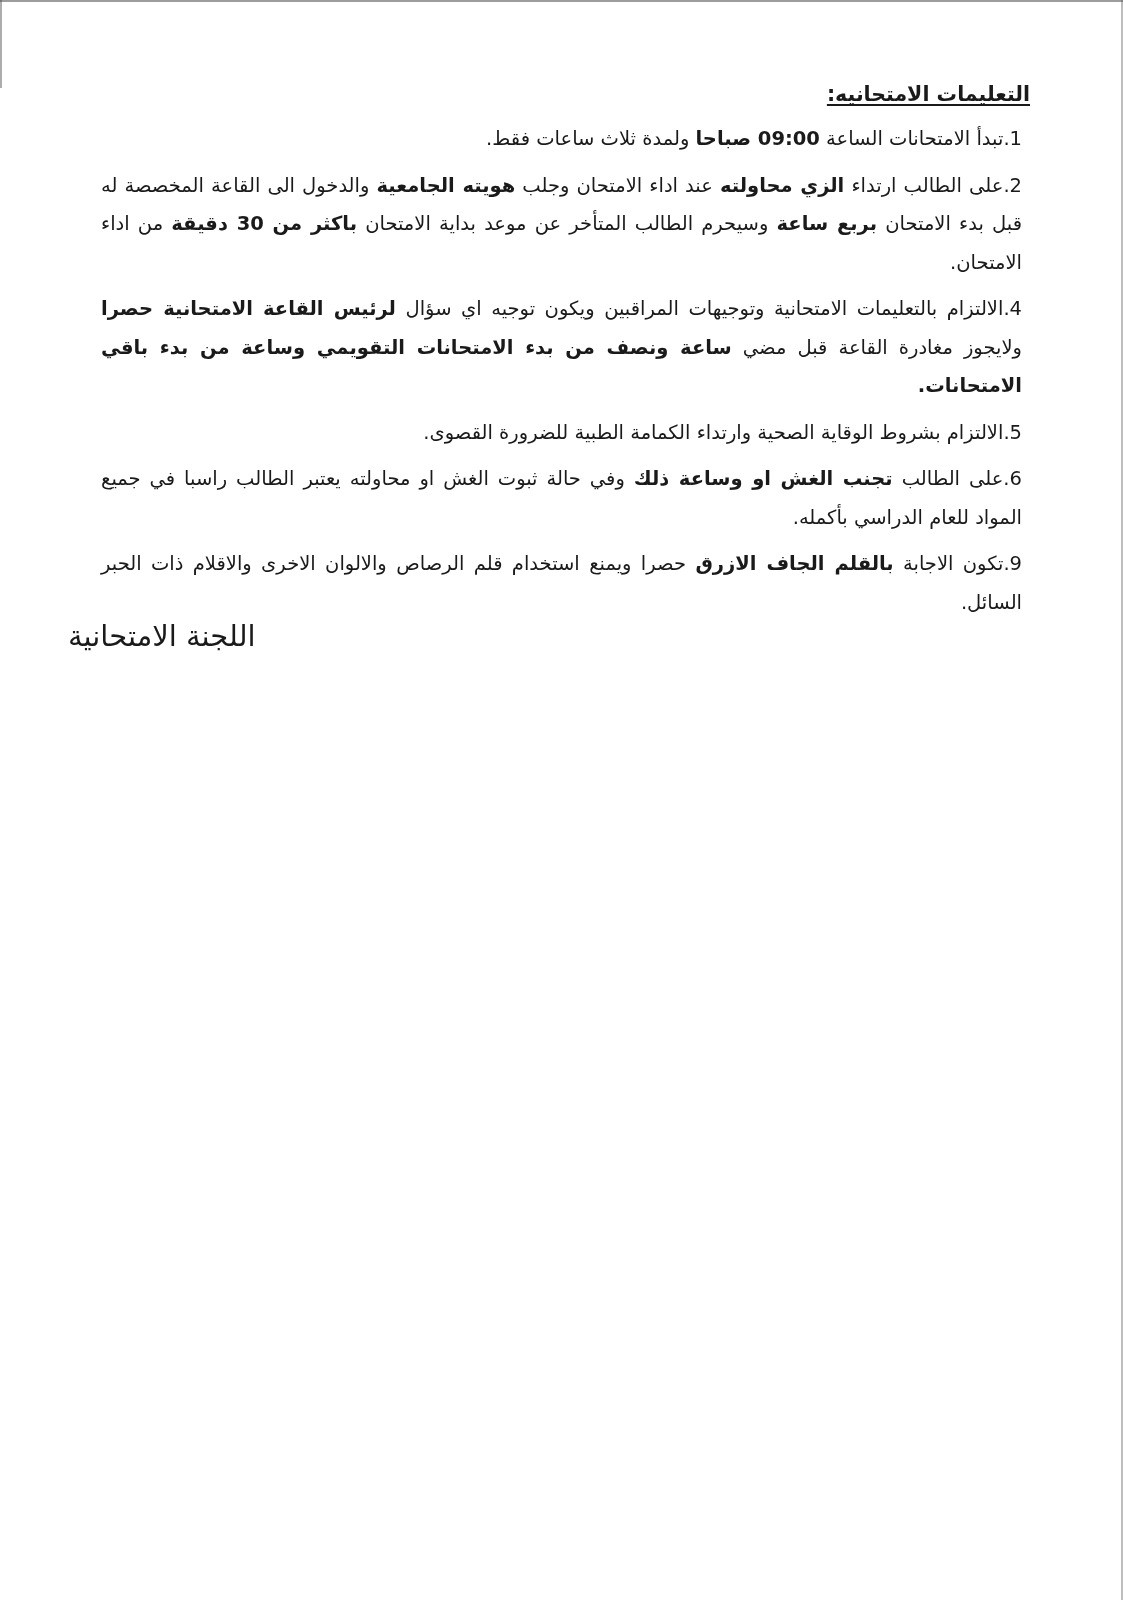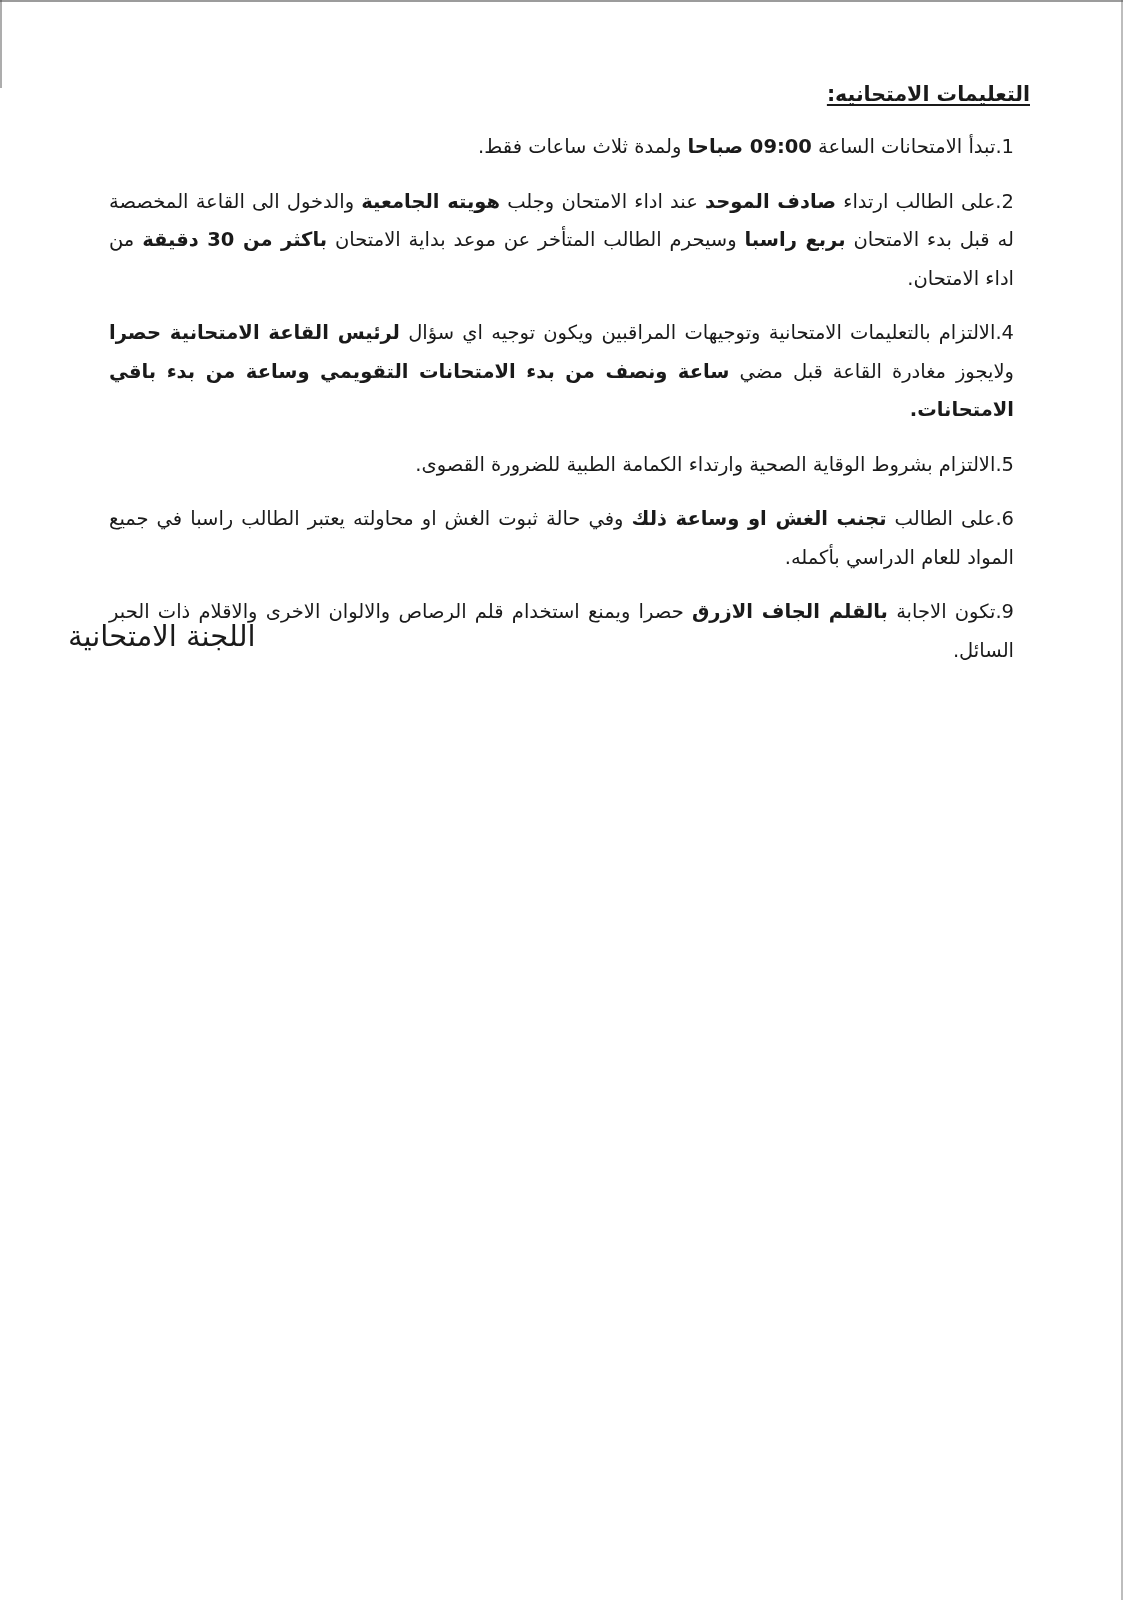--- a/index.html
+++ b/index.html
@@ -73,21 +73,21 @@
     text-align: justify;
     text-align-last: right;
     font-size: 19.5px;
     line-height: 38.5px;
   }
   .instr-item {
     direction: rtl;
     unicode-bidi: embed;
     text-align: justify;
     text-align-last: right;
-    margin: 16px;
+    margin: 8px;
     padding: 0;
     white-space: normal;
   }
   .instr-item .num {
     font-weight: normal;
   }
   .instr-item b {
     font-weight: bold;
   }
 
@@ -109,21 +109,21 @@
 <div class="page">
 
   <div class="scan-edge-top"></div>
   <div class="scan-edge-left"></div>
   <div class="scan-edge-right"></div>
 
   <div class="doc-title">التعليمات الامتحانيه:</div>
 
   <div class="instructions">
     <p class="instr-item"><span class="num">1.</span>تبدأ الامتحانات الساعة <b>09:00 صباحا</b> ولمدة ثلاث ساعات فقط.</p>
-    <p class="instr-item"><span class="num">2.</span>على الطالب ارتداء <b>صادف الموحد</b> عند اداء الامتحان وجلب <b>هويته الجامعية</b> والدخول الى القاعة المخصصة له قبل بدء الامتحان <b>بربع راسبا</b> وسيحرم الطالب المتأخر  عن موعد بداية الامتحان <b>باكثر من 30 دقيقة</b> من اداء الامتحان.</p>
+    <p class="instr-item"><span class="num">2.</span>على الطالب ارتداء <b>الزي محاولته</b> عند اداء الامتحان وجلب <b>هويته الجامعية</b> والدخول الى القاعة المخصصة له قبل بدء الامتحان <b>بربع ساعة</b> وسيحرم الطالب المتأخر  عن موعد بداية الامتحان <b>باكثر من 30 دقيقة</b> من اداء الامتحان.</p>
     <p class="instr-item"><span class="num">4.</span>الالتزام بالتعليمات الامتحانية وتوجيهات المراقبين ويكون توجيه اي سؤال <b>لرئيس القاعة الامتحانية حصرا</b> ولايجوز مغادرة القاعة قبل مضي <b>ساعة ونصف من بدء الامتحانات التقويمي وساعة من بدء باقي الامتحانات.</b></p>
     <p class="instr-item"><span class="num">5.</span>الالتزام بشروط الوقاية الصحية وارتداء الكمامة الطبية للضرورة القصوى.</p>
     <p class="instr-item"><span class="num">6.</span>على الطالب <b>تجنب الغش او وساعة ذلك</b> وفي حالة ثبوت الغش او محاولته يعتبر الطالب راسبا في جميع المواد للعام الدراسي بأكمله.</p>
     <p class="instr-item"><span class="num">9.</span>تكون الاجابة <b>بالقلم الجاف الازرق</b> حصرا ويمنع استخدام قلم الرصاص والالوان الاخرى والاقلام ذات الحبر السائل.</p>
   </div>
 
   <div class="signature">اللجنة الامتحانية</div>
 
 </div>
 

